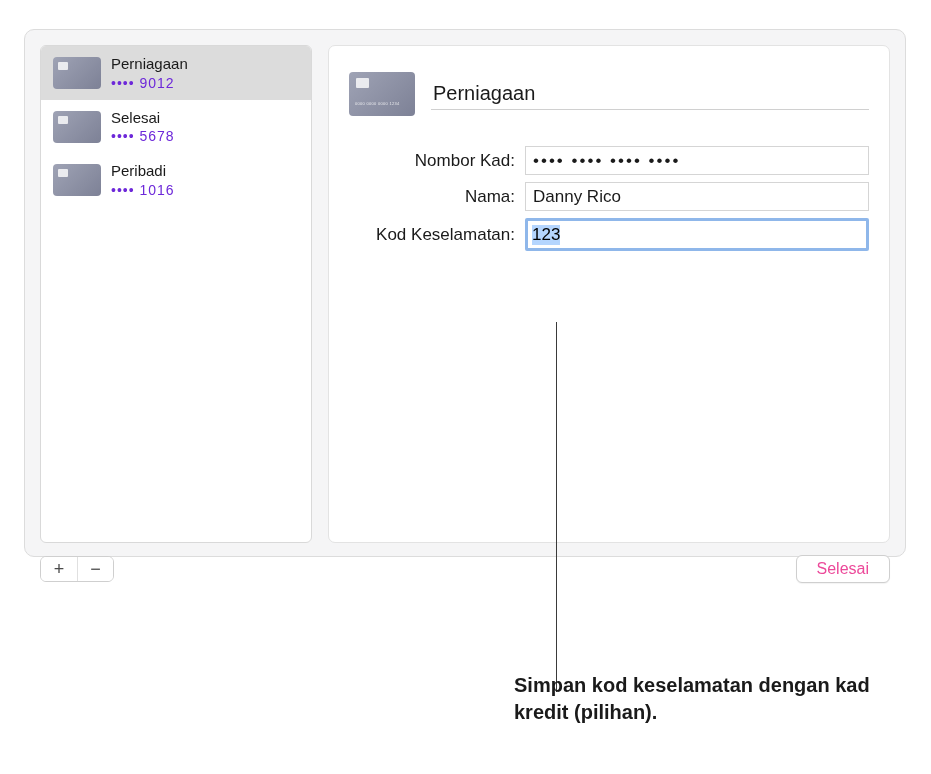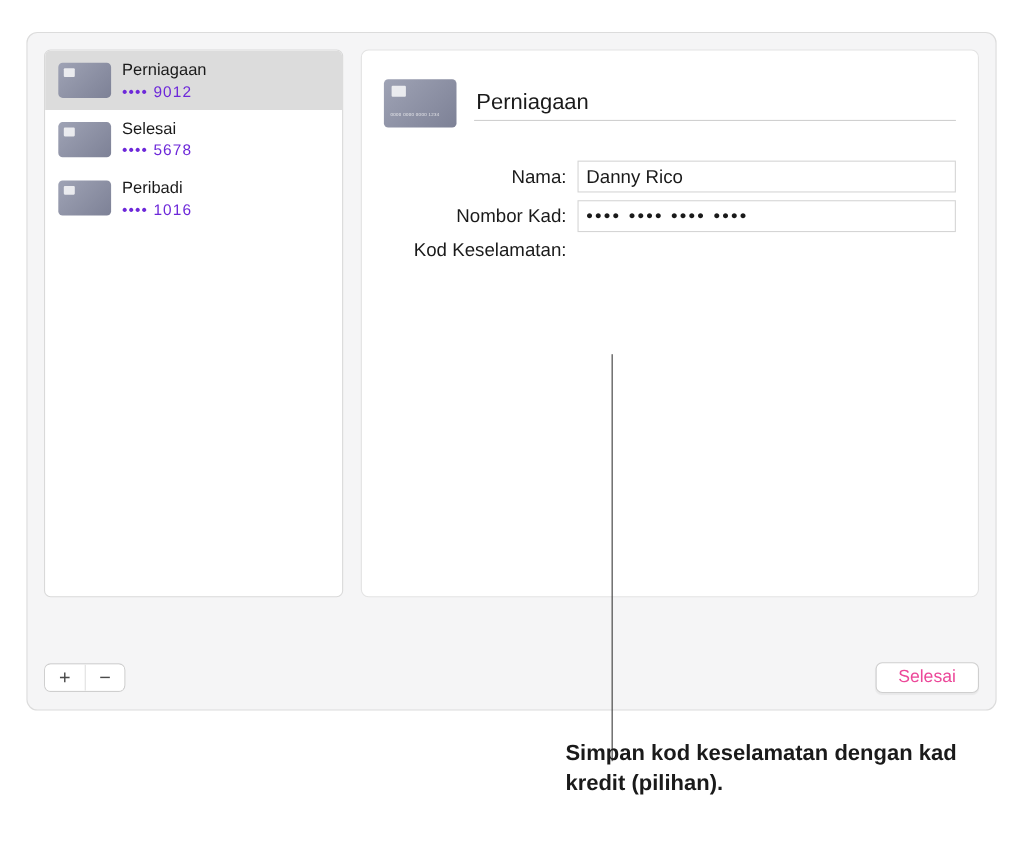--- a/index.html
+++ b/index.html
@@ -9,21 +9,21 @@
       background: #ffffff;
       width: 931px;
       height: 774px;
       position: relative;
     }
     .window {
       position: absolute;
       top: 29px;
       left: 24px;
       width: 882px;
-      height: 617px;
+      height: 528px;
       background: #f5f5f6;
       border: 1px solid #dcdcdc;
       border-radius: 10px;
       display: flex;
       flex-direction: column;
       padding: 15px;
     }
     .main-area {
       display: flex;
       gap: 16px;
@@ -256,29 +256,32 @@
       </div>
     </div>
 
     <div class="detail-panel">
       <div class="detail-header">
         <div class="card-icon-large"></div>
         <input class="title-input" value="Perniagaan" style="">
       </div>
       <div class="form-rows">
         <div class="form-row">
+          <div class="form-label">Nombor Kad:</div>
+          <input class="form-input masked" value="•••• •••• •••• ••••" style="">
+        </div>
+        <div class="form-row">
           <div class="form-label">Nama:</div>
           <input class="form-input" value="Danny Rico" style="">
         </div>
         <div class="form-row">
-          <div class="form-label">Nombor Kad:</div>
-          <input class="form-input masked" value="•••• •••• •••• ••••" style="">
-        </div>
-        <div class="form-row">
           <div class="form-label">Kod Keselamatan:</div>
+          <div class="sec-input-wrap">
+            <span class="hl">123</span>
+          </div>
         </div>
       </div>
     </div>
 
   </div>
 
   <div class="bottom-bar">
     <div class="add-remove">
       <div class="ar-btn">+</div>
       <div class="ar-btn">−</div>

